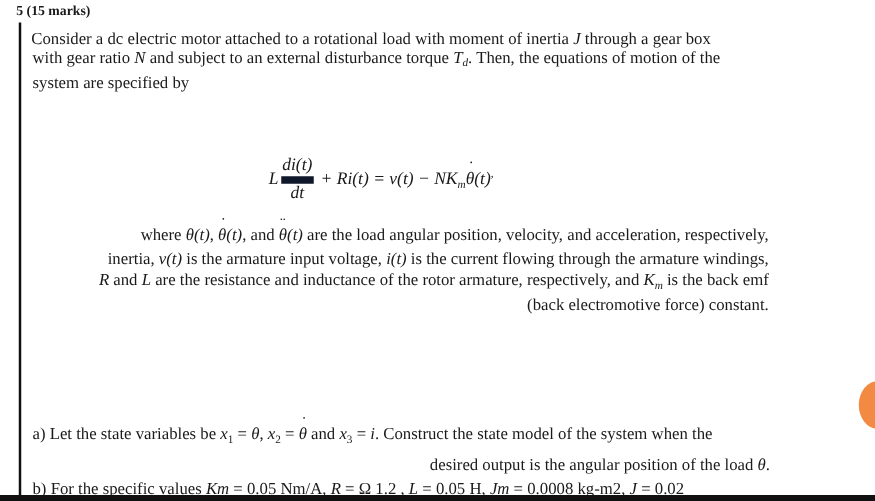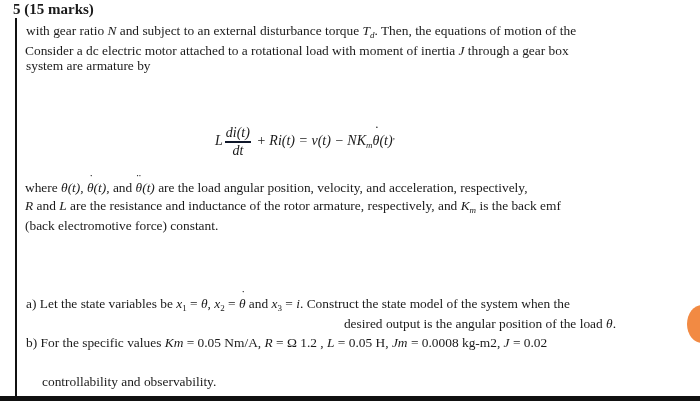--- a/index.html
+++ b/index.html
@@ -4,82 +4,83 @@
   <style>
     html, body { margin: 0; padding: 0; }
     body {
       width: 700px; height: 401px; overflow: hidden; position: relative;
       background: #ffffff; color: #1a1a1a;
       font-family: "Liberation Serif", "DejaVu Serif", serif;
     }
     .page { position: absolute; left: 0; top: 0; width: 700px; height: 401px; }
     .question-number {
       position: absolute; left: 13px; top: 0px;
-      font-weight: bold; font-size: 15px; line-height: 18px;
+      font-weight: bold; font-size: 11px; line-height: 18px;
     }
     .left-rule {
       position: absolute; left: 15px; top: 18px; width: 2px; height: 382px; background: #111;
     }
     .bottom-rule {
       position: absolute; left: 0; top: 396px; width: 700px; height: 5px; background: #111;
     }
     .para { position: absolute; left: 25px; font-size: 13.4px; line-height: 15px; }
     .p1 { top: 23px; width: 590px; }
     .p1 .line { display: block; white-space: nowrap; }
     .p1 .line2 { padding-left: 1px; }
     .eq { position: absolute; font-family: "Liberation Serif", serif; font-size: 14px; font-style: italic; white-space: nowrap; }
     .eq1 { left: 214px; top: 96px; }
     .eq2 { left: 215px; top: 125px; }
     .frac { display: inline-block; vertical-align: middle; text-align: center; margin: 0 2px; }
-    .frac .num { display: block; border-bottom: 2px solid #0f172a; padding: 0 1px; line-height: 16px; }
+    .frac .num { display: block; border-bottom: 6px solid #0f172a; padding: 0 1px; line-height: 16px; }
     .frac .den { display: block; line-height: 16px; }
     .upright { font-style: normal; }
     .sub { font-size: 9px; vertical-align: -3px; }
     .sup { font-size: 9px; vertical-align: 6px; }
     .dot { position: relative; display: inline-block; }
     .dot::after { content: "\02D9"; position: absolute; left: 2px; top: -9px; font-style: normal; }
     .ddot { position: relative; display: inline-block; }
     .ddot::after { content: "\00A8"; position: absolute; left: 1px; top: -9px; font-style: normal; }
     .p2 { top: 178px; width: 590px; }
-    .p2 .line { display: block; white-space: nowrap; line-height: 20px; }
+    .p2 .line { display: block; white-space: nowrap; line-height: 20px; text-align: right; }
     .p2 .line.tight { line-height: 18px; }
     .p2 .line.tight2 { line-height: 16px; }
     .it { font-style: italic; }
     .p3 { top: 297px; left: 26px; width: 590px; }
     .p3 .line { display: block; white-space: nowrap; }
-    .p3 .l1 { line-height: 14px; }
+    .p3 .l1 { line-height: 24px; margin-top: 38px; }
     .p3 .l2 { line-height: 18px; padding-left: 16px; text-align: right; }
     .p3 .l3 { line-height: 19px; }
     .p3 .l4 { line-height: 19px; padding-left: 16px; word-spacing: 3px; }
     .p3 .l5 { line-height: 19px; padding-left: 16px; margin-top: 20px; }
     .orange-button {
       position: absolute; left: 687px; top: 305px; width: 30px; height: 38px; border-radius: 50%;
       background: #f28a43;
     }
   </style>
 </head>
 <body>
 
 <div class="page">
   <div class="question-number">5 (15 marks)</div>
   <div class="left-rule"></div>
 
   <div class="para p1">
+    <span class="line"><span>Consider a dc electric motor attached to a rotational load with moment of inertia </span><span class="it">J</span><span> through a gear box</span></span>
     <span class="line line2"><span>with gear ratio </span><span class="it">N</span><span> and subject to an external disturbance torque </span><span class="it">T</span><span class="it sub">d</span><span>. Then, the equations of motion of the</span></span>
-    <span class="line"><span>Consider a dc electric motor attached to a rotational load with moment of inertia </span><span class="it">J</span><span> through a gear box</span></span>
-    <span class="line line2">system are armature by</span>
+    <span class="line line2">system are specified by</span>
   </div>
 
 
   <div class="eq eq2">
     <span>L</span><span class="frac"><span class="num">di(t)</span><span class="den">dt</span></span><span> + Ri(t) = v(t) − NK</span><span class="sub">m</span><span class="dot">θ</span><span>(t)</span><span class="upright sup">,</span>
   </div>
 
   <div class="para p2">
     <span class="line"><span>where </span><span class="it">θ</span><span class="it">(t)</span><span>, </span><span class="it dot">θ</span><span class="it">(t)</span><span>, and </span><span class="it ddot">θ</span><span class="it">(t)</span><span> are the load angular position, velocity, and acceleration, respectively,</span></span>
+    <span class="line tight"><span>inertia, </span><span class="it">v</span><span class="it">(t)</span><span> is the armature input voltage, </span><span class="it">i</span><span class="it">(t)</span><span> is the current flowing through the armature windings,</span></span>
     <span class="line tight2"><span class="it">R</span><span> and </span><span class="it">L</span><span> are the resistance and inductance of the rotor armature, respectively, and </span><span class="it">K</span><span class="it sub">m</span><span> is the back emf</span></span>
     <span class="line tight2">(back electromotive force) constant.</span>
   </div>
 
   <div class="para p3">
     <span class="line l1"><span>a) </span><span>Let the state variables be </span><span class="it">x</span><span class="sub">1</span><span> = </span><span class="it">θ</span><span>, </span><span class="it">x</span><span class="sub">2</span><span> = </span><span class="it dot">θ</span><span> and </span><span class="it">x</span><span class="sub">3</span><span> = </span><span class="it">i</span><span>. Construct the state model of the system when the</span></span>
     <span class="line l2"><span>desired output is the angular position of the load </span><span class="it">θ</span><span>.</span></span>
     <span class="line l3"><span>b) </span><span>For the specific values </span><span class="it">Km</span><span> = 0.05 Nm/A, </span><span class="it">R</span><span> = Ω 1.2 , </span><span class="it">L</span><span> = 0.05 H, </span><span class="it">Jm</span><span> = 0.0008 kg-m2, </span><span class="it">J</span><span> = 0.02</span></span>
     <span class="line l5">controllability and observability.</span>
   </div>

